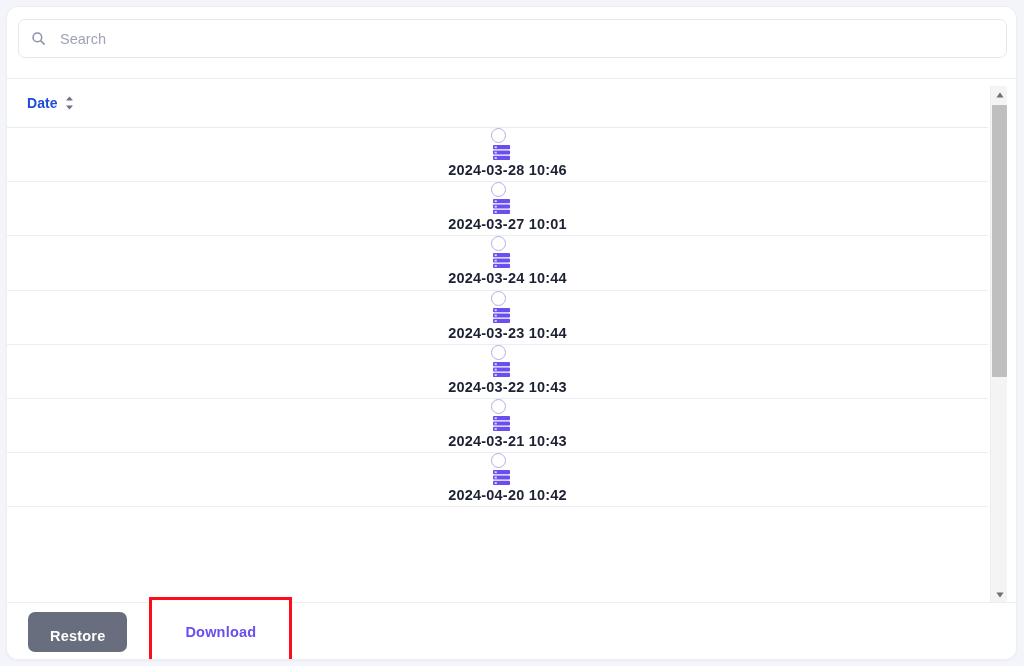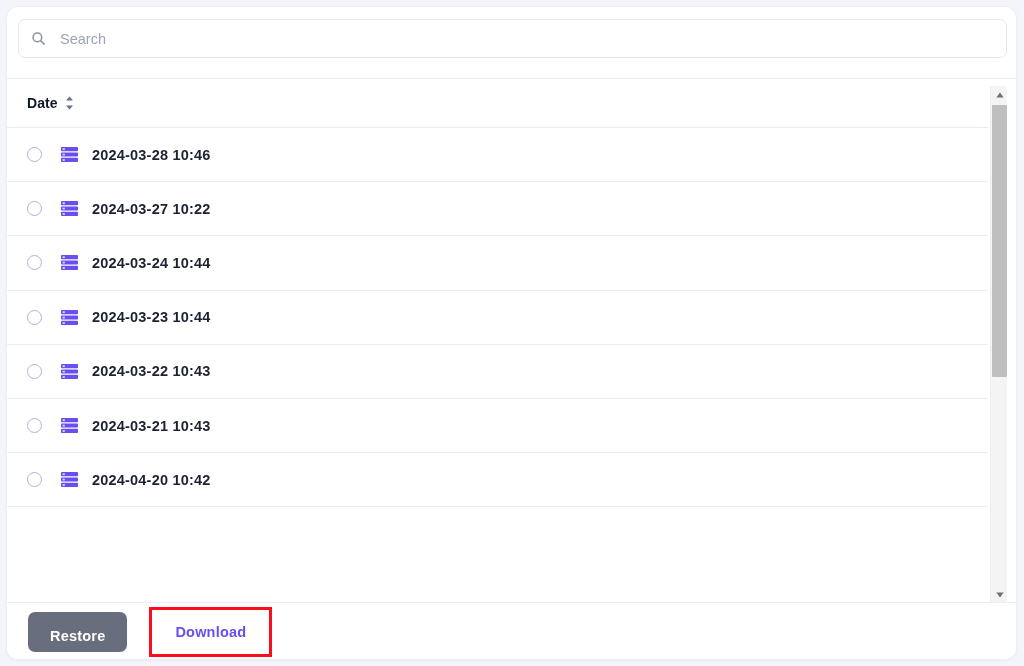--- a/index.html
+++ b/index.html
@@ -83,21 +83,21 @@
     height: 49px;
     border-bottom: 1px solid #e9ebf2;
     display: flex;
     align-items: center;
     padding-left: 20px;
     width: 981px;
   }
   .th-label {
     font-size: 14px;
     font-weight: bold;
-    color: #0f172a;
+    color: #1d4ed8;
     letter-spacing: .1px;
   }
   .sort-icon {
     margin-left: 7px;
     width: 9px;
     height: 14px;
     color: #6c7287;
     display: inline-block;
   }
   .sort-icon svg { display: block; }
@@ -108,20 +108,21 @@
     height: 475px;
     overflow: hidden;
   }
 
   .row {
     height: 54.2px;
     display: flex;
     align-items: center;
     border-bottom: 1px solid #eceef4;
     padding-left: 20px;
+    flex-direction: column;
   }
 
   .radio {
     width: 15px;
     height: 15px;
     flex: 0 0 15px;
     border: 1.3px solid #b3aee6;
     border-radius: 50%;
     background: #fff;
     margin-right: 18px;
@@ -200,21 +201,21 @@
     font-family: "Liberation Sans", sans-serif;
     font-size: 14.5px;
     font-weight: bold;
     letter-spacing: .2px;
     cursor: pointer;
   }
 
   .download-wrap {
     position: relative;
     margin-left: 22px;
-    padding: 4px;
+    padding: 14px;
     border: 3px solid #fc0d1b;
     background: #ffffff;
   }
   .btn-download {
     height: 36px;
     padding: 0 19px;
     background: transparent;
     border: 0;
     color: #6a4ef0;
     font-family: "Liberation Sans", sans-serif;
@@ -273,21 +274,21 @@
           <span class="server-icon">
             <svg width="19" height="19" viewBox="0 0 19 19">
               <rect x="1" y="2" width="17" height="4.2" rx="0.8" fill="#6a4ef0"></rect>
               <rect x="1" y="7.4" width="17" height="4.2" rx="0.8" fill="#6a4ef0"></rect>
               <rect x="1" y="12.8" width="17" height="4.2" rx="0.8" fill="#6a4ef0"></rect>
               <rect x="2.6" y="3.3" width="2.2" height="1.8" fill="#dcd6fb"></rect>
               <rect x="2.6" y="8.7" width="2.2" height="1.8" fill="#dcd6fb"></rect>
               <rect x="2.6" y="14.1" width="2.2" height="1.8" fill="#dcd6fb"></rect>
             </svg>
           </span>
-          <span class="row-date">2024-03-27 10:22</span>
+          <span class="row-date">2024-03-27 10:01</span>
         </div>
         <div class="row">
           <span class="radio"></span>
           <span class="server-icon">
             <svg width="19" height="19" viewBox="0 0 19 19">
               <rect x="1" y="2" width="17" height="4.2" rx="0.8" fill="#6a4ef0"></rect>
               <rect x="1" y="7.4" width="17" height="4.2" rx="0.8" fill="#6a4ef0"></rect>
               <rect x="1" y="12.8" width="17" height="4.2" rx="0.8" fill="#6a4ef0"></rect>
               <rect x="2.6" y="3.3" width="2.2" height="1.8" fill="#dcd6fb"></rect>
               <rect x="2.6" y="8.7" width="2.2" height="1.8" fill="#dcd6fb"></rect>

